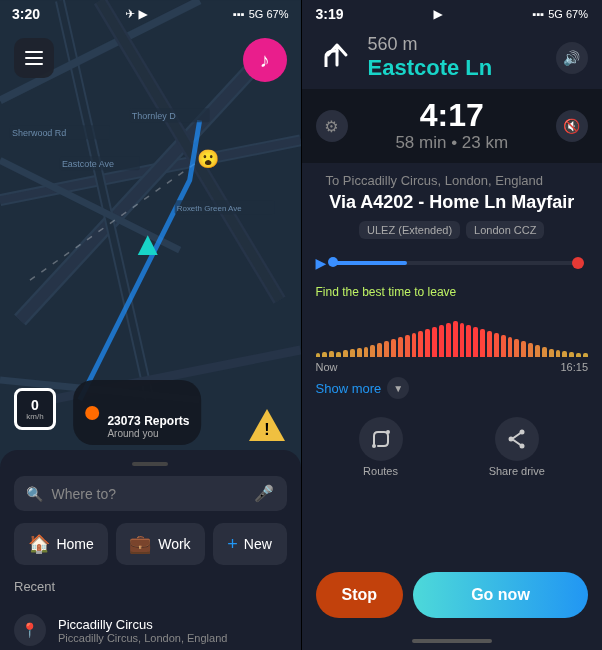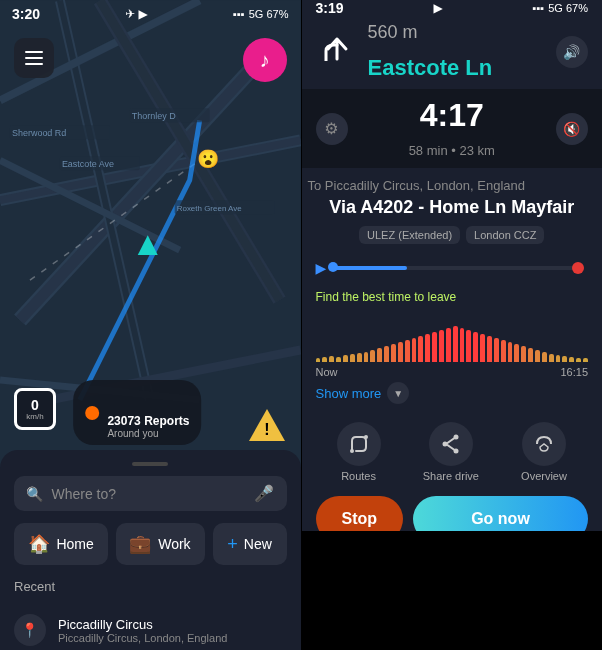--- a/index.html
+++ b/index.html
@@ -296,21 +296,21 @@
       font-weight: 500;
     }
     .recent-address {
       color: #888;
       font-size: 11px;
     }
 
     
     .right-panel {
       width: 301px;
-      height: 531px;
+      height: 650px;
       background: #1a1f2e;
       display: flex;
       flex-direction: column;
       overflow: hidden;
     }
 
     
     .status-bar-right {
       height: 28px;
       display: flex;
@@ -343,21 +343,20 @@
     .turn-icon-wrap {
       width: 42px;
       height: 42px;
       display: flex;
       align-items: center;
       justify-content: center;
     }
     .nav-distance-info {
       display: flex;
       flex-direction: column;
-      gap: 12px;
     }
     .nav-dist {
       font-size: 18px;
       color: #aaa;
       font-weight: 400;
     }
     .nav-street {
       font-size: 22px;
       color: #18d4c8;
       font-weight: 600;
@@ -388,38 +387,38 @@
     .eta-center {
       text-align: center;
     }
     .eta-time {
       font-size: 32px;
       font-weight: 700;
       color: #fff;
       line-height: 1;
     }
     .eta-details {
-      font-size: 13px;
+      font-size: 17px;
       color: #888;
-      margin-top: 12px;
+      margin-top: 2px;
     }
     .eta-volume {
       width: 32px;
       height: 32px;
       background: #2a2f3e;
       border-radius: 50%;
       display: flex;
       align-items: center;
       justify-content: center;
       cursor: pointer;
     }
 
     
     .route-info {
-      padding: 10px 6px;
+      padding: 10px 24px;
       background: #1a1f2e;
     }
     .route-dest {
       font-size: 13px;
       color: #888;
       margin-bottom: 4px;
     }
     .route-via {
       font-size: 18px;
       font-weight: 700;
@@ -887,29 +886,20 @@
       <div class="action-btn-circle">
         <svg width="22" height="22" viewBox="0 0 22 22">
           <path d="M16 4 L6 11 L16 18" stroke="#ccc" stroke-width="2" fill="none" stroke-linecap="round"></path>
           <circle cx="16" cy="4" r="2.5" fill="#ccc"></circle>
           <circle cx="5" cy="11" r="2.5" fill="#ccc"></circle>
           <circle cx="16" cy="18" r="2.5" fill="#ccc"></circle>
         </svg>
       </div>
       <span class="action-btn-label">Share drive</span>
     </div>
-    <div class="action-btn">
-      <div class="action-btn-circle">
-        <svg width="22" height="22" viewBox="0 0 22 22">
-          <path d="M4 11 Q4 4 11 4 Q18 4 18 11" stroke="#ccc" stroke-width="2" fill="none"></path>
-          <path d="M7 14 Q7 18 11 18 Q15 18 15 14 L11 11 Z" stroke="#ccc" stroke-width="1.5" fill="none"></path>
-        </svg>
-      </div>
-      <span class="action-btn-label">Overview</span>
-    </div>
   </div>
 
   <div class="bottom-buttons">
     <div class="stop-btn">
       <span class="stop-label">Stop</span>
     </div>
     <div class="gonow-btn">
       <span class="gonow-label">Go now</span>
     </div>
   </div>

